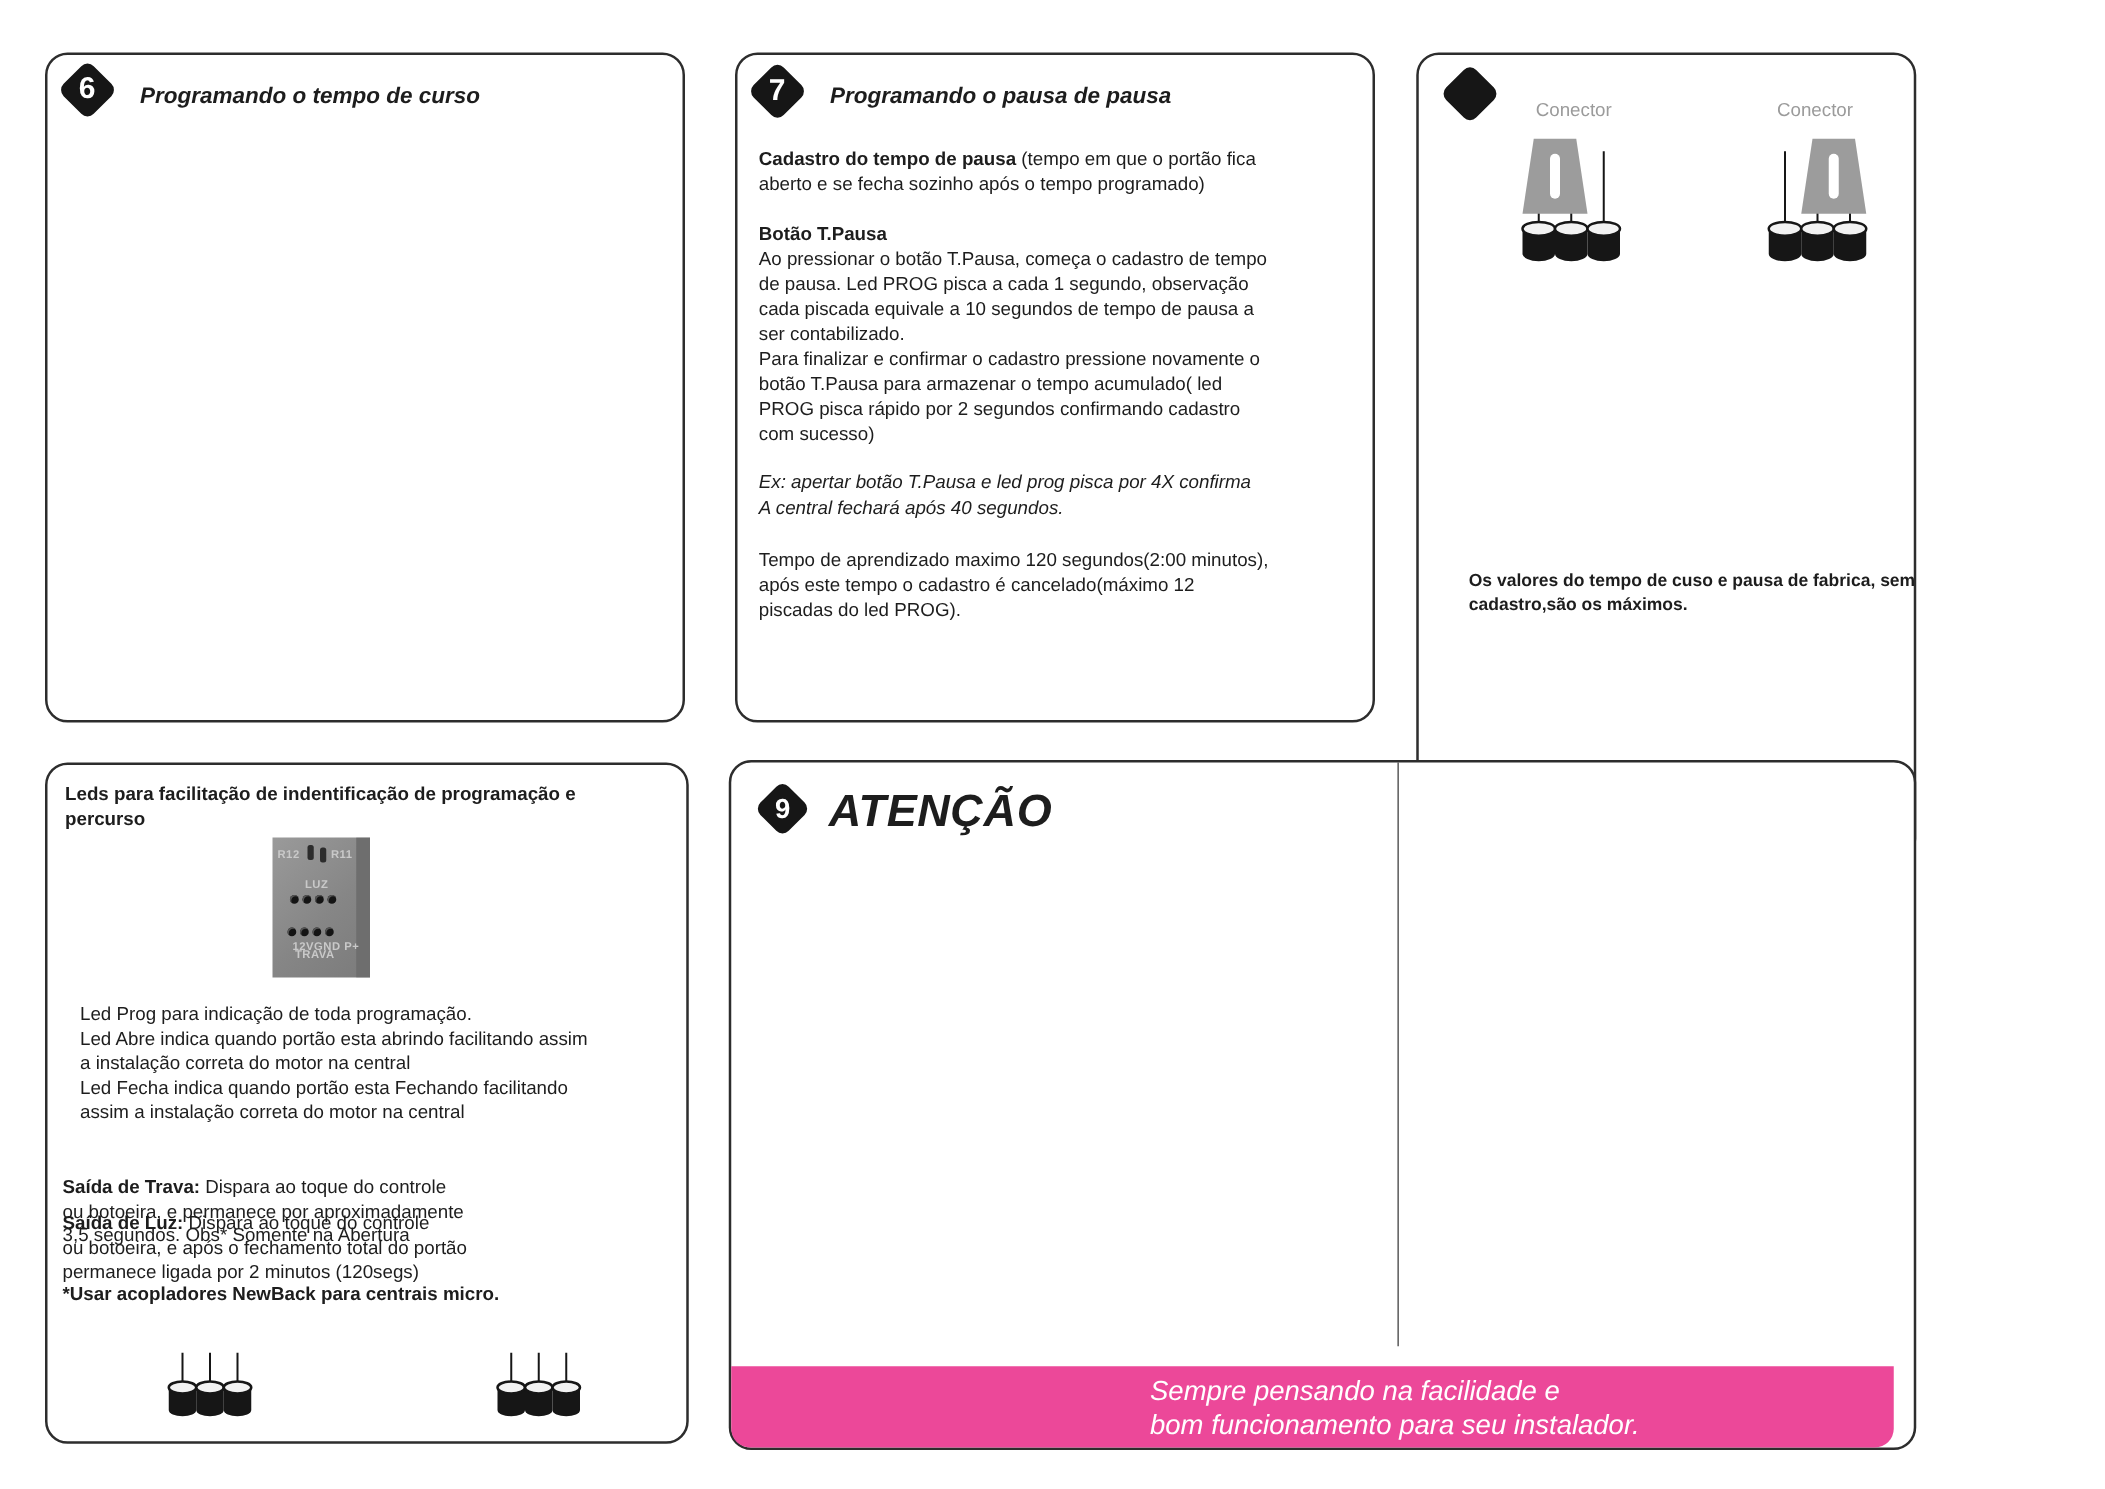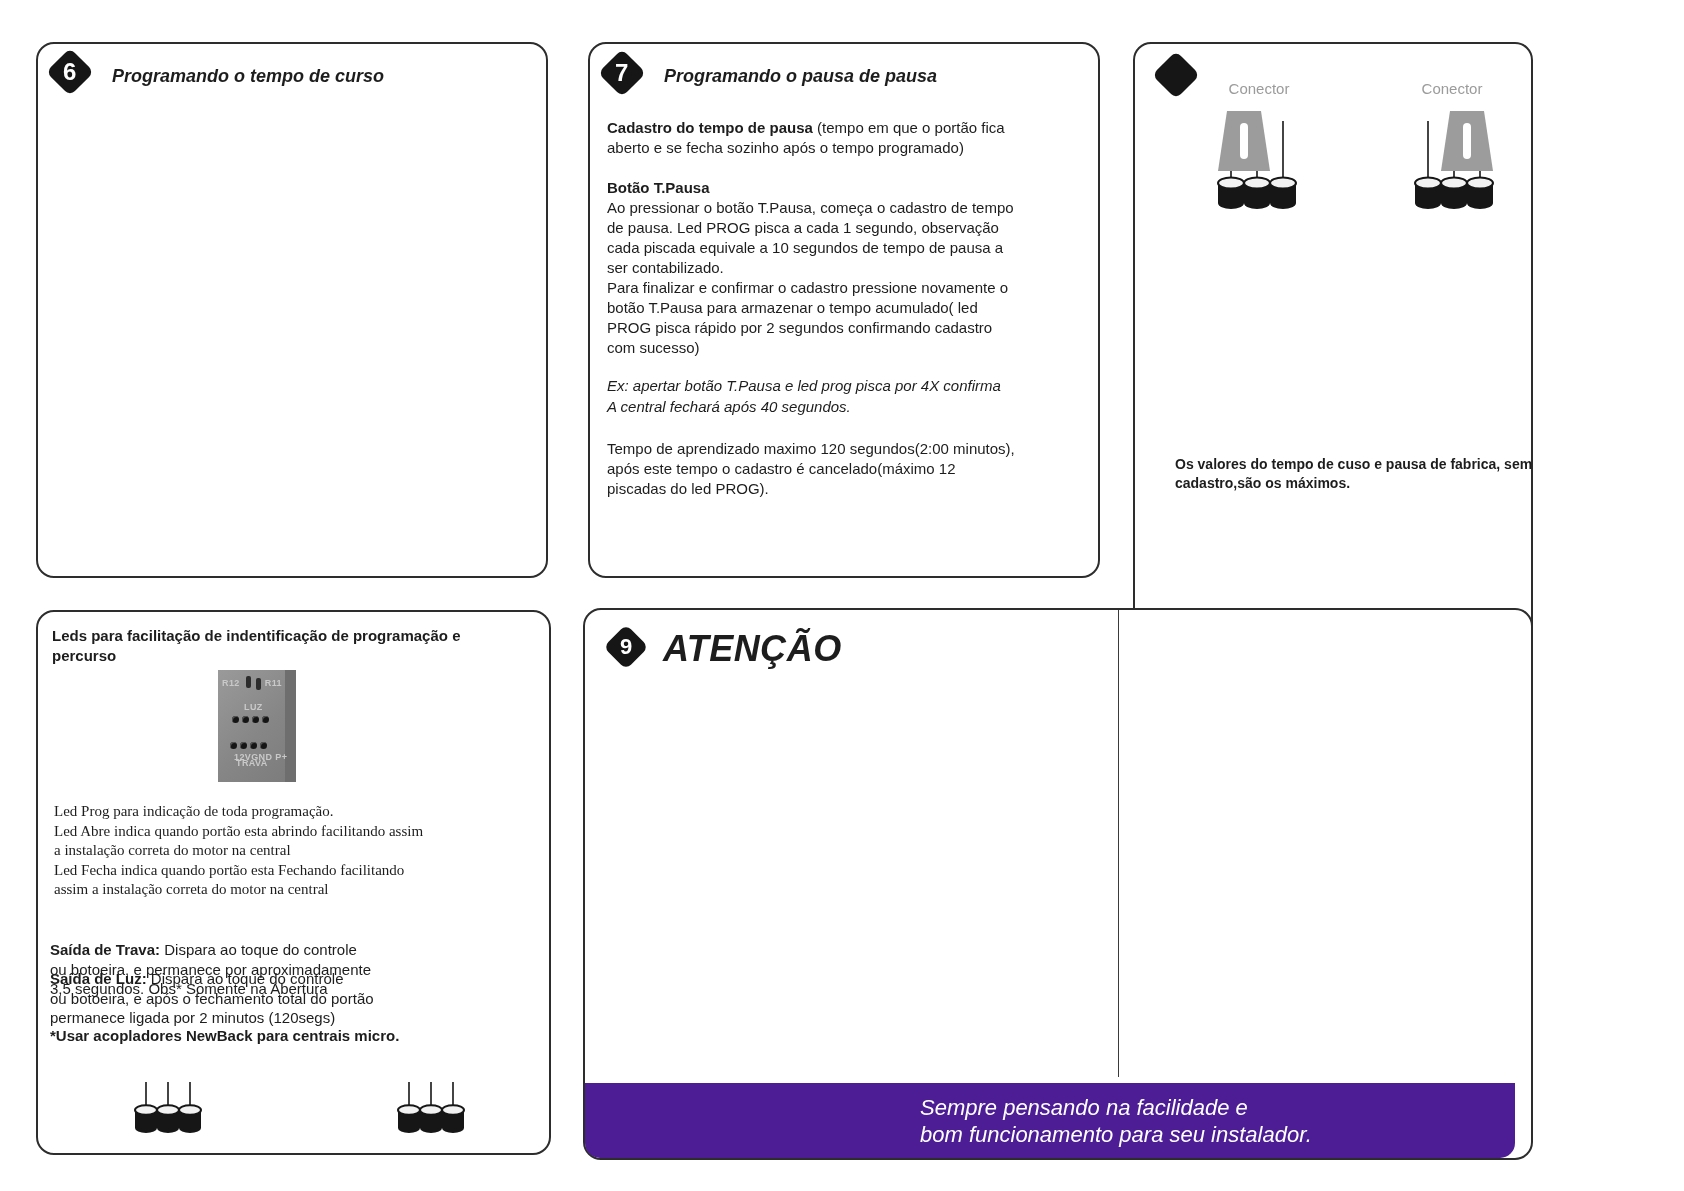--- a/index.html
+++ b/index.html
@@ -46,21 +46,21 @@
     overflow:hidden;
   }
   .pcb-strip{position:absolute;right:0;top:0;width:11px;height:100%;background:#6e6e6e;}
   .pcb-label{position:absolute;color:#c9c9c9;font-size:9px;font-weight:bold;letter-spacing:0.4px;white-space:nowrap;}
   .pcb-pins{position:absolute;display:flex;gap:3px;}
   .pcb-pin{width:7px;height:7px;background:#141414;border-radius:50%;box-shadow:inset 1px 1px 0 #555;}
   .pcb-comp{position:absolute;width:5px;height:12px;background:#2c2c2c;border-radius:2px;}
   
   .divider{position:absolute;left:533px;top:0;width:1px;height:467px;background:#3a3a3a;}
   .footer-bar{
-    position:absolute;left:0;right:16px;bottom:0;height:75px;background:#4c1d95;
+    position:absolute;left:0;right:16px;bottom:0;height:65px;background:#ec4899;
     border-radius:0 0 15px 15px;display:flex;flex-direction:column;justify-content:center;
     padding-left:335px;box-sizing:border-box;
   }
   .footer-text{
     color:#ffffff;font-size:22px;font-style:italic;line-height:27px;margin:0;
     white-space:pre-line;
   }
 </style>
 </head>
 <body>
@@ -164,21 +164,21 @@
       <span class="pcb-label" style="left:16px;top:58px;margin-top:24px;">12VGND P+</span>
       <div class="pcb-pins" style="left:12px;top:72px;">
         <span class="pcb-pin"></span>
           <span class="pcb-pin"></span>
           <span class="pcb-pin"></span>
           <span class="pcb-pin"></span>
       </div>
       <span class="pcb-label" style="left:18px;top:88px;">TRAVA</span>
     </div>
 
-    <p class="body-text leds-text" style="left:16px;top:190px;width:495px;font-family:Liberation Serif, serif;">Led Prog para indicação de toda programação.
+    <p class="body-text leds-text" style="left:26px;top:190px;width:495px;">Led Prog para indicação de toda programação.
 Led Abre indica quando portão esta abrindo facilitando assim
 a instalação correta do motor na central
 Led Fecha indica quando portão esta Fechando facilitando
 assim a instalação correta do motor na central</p>
 
     <p class="body-text leds-text" style="left:12px;top:284px;width:495px;margin-top:44px;"><span class="bold">Saída de Trava:</span><span> Dispara ao toque do controle
 ou botoeira, e permanece por aproximadamente
 3,5 segundos. Obs* Somente na Abertura</span></p>
 
     <p class="body-text leds-text" style="left:12px;top:357px;width:495px;"><span class="bold">Saída de Luz:</span><span> Dispara ao toque do controle

